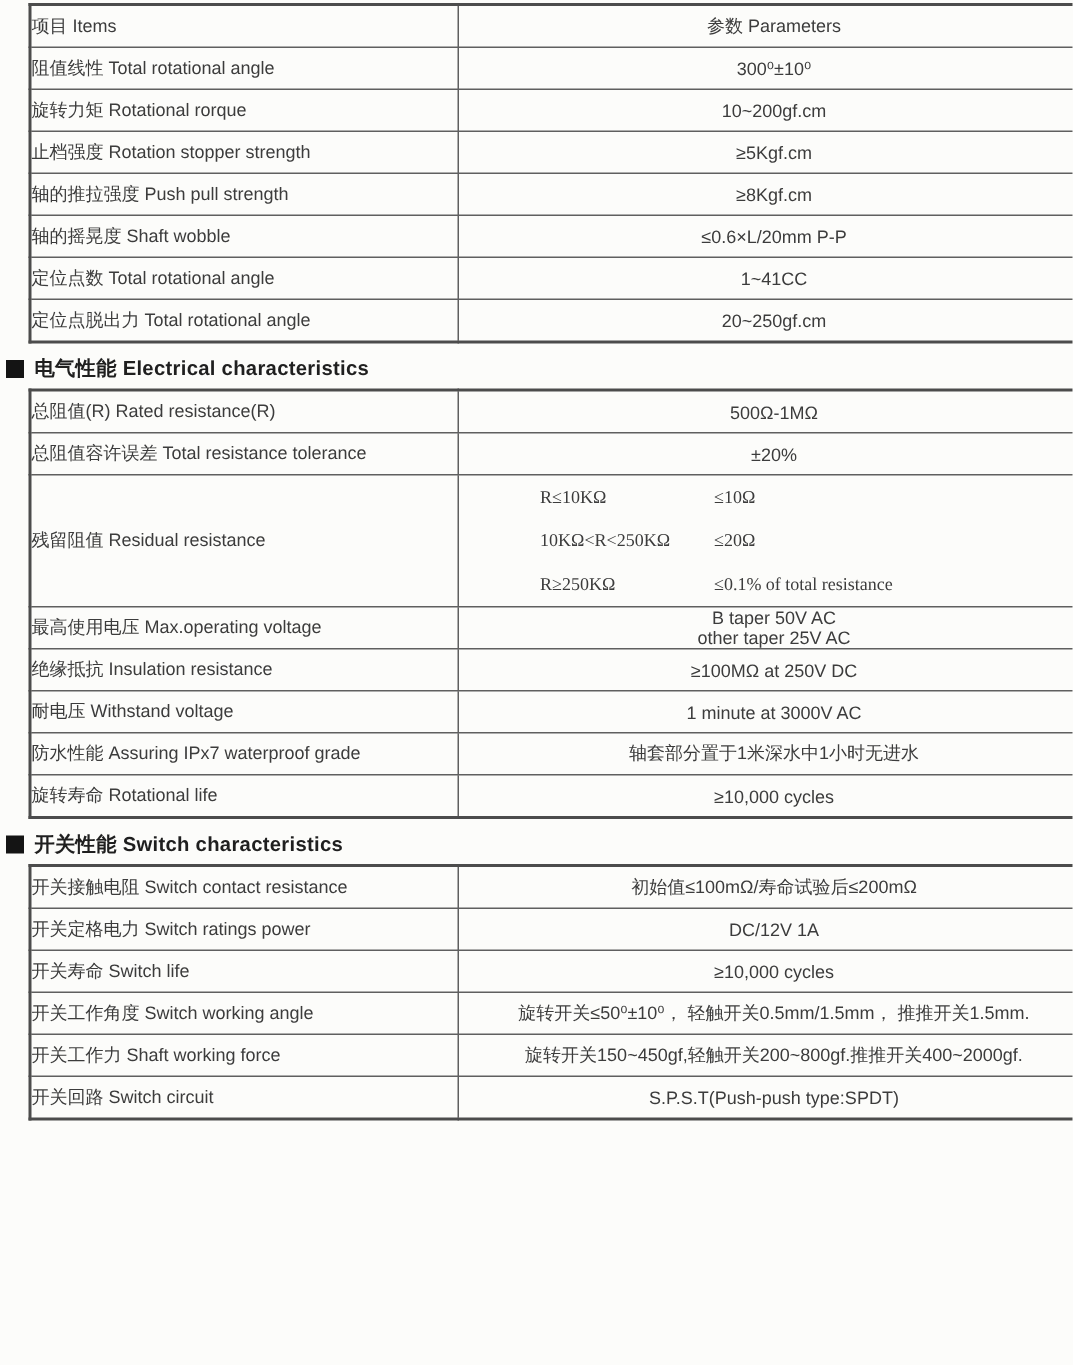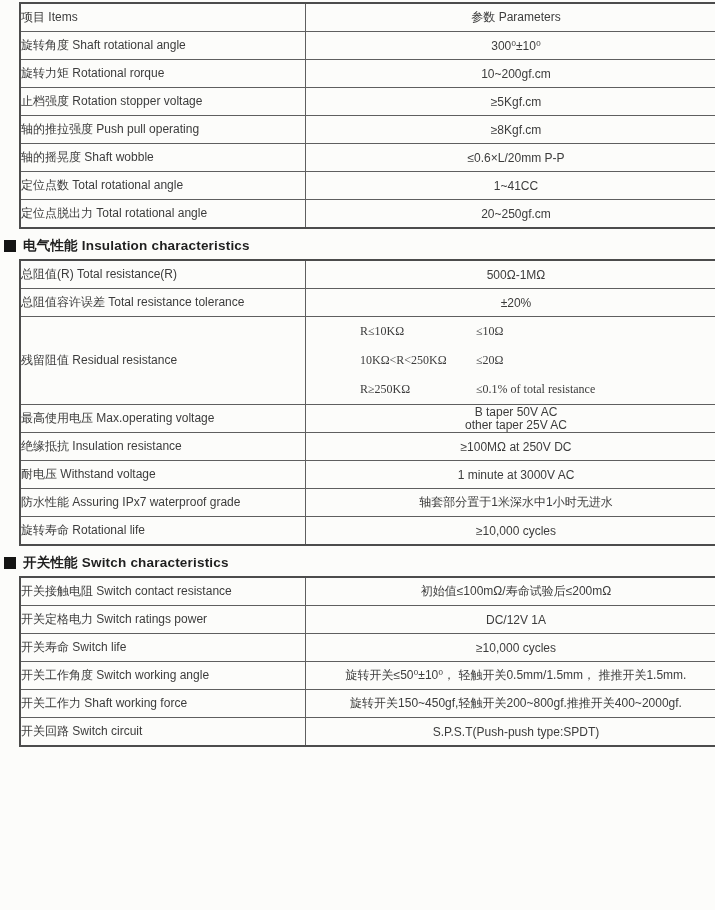--- a/index.html
+++ b/index.html
@@ -81,33 +81,33 @@
 <div class="page">
 
   <div class="section">
     <table class="spec">
       <tbody>
         <tr>
           <td class="lbl">项目 Items</td>
           <td class="val">参数 Parameters</td>
         </tr>
         <tr>
-          <td class="lbl">旋转角度 Shaft rotational angle</td>
+          <td class="lbl">阻值线性 Total rotational angle</td>
           <td class="val">300⁰±10⁰</td>
         </tr>
         <tr>
           <td class="lbl">旋转力矩 Rotational rorque</td>
           <td class="val">10~200gf.cm</td>
         </tr>
         <tr>
-          <td class="lbl">止档强度 Rotation stopper voltage</td>
+          <td class="lbl">止档强度 Rotation stopper strength</td>
           <td class="val">≥5Kgf.cm</td>
         </tr>
         <tr>
-          <td class="lbl">轴的推拉强度 Push pull operating</td>
+          <td class="lbl">轴的推拉强度 Push pull strength</td>
           <td class="val">≥8Kgf.cm</td>
         </tr>
         <tr>
           <td class="lbl">轴的摇晃度 Shaft wobble</td>
           <td class="val">≤0.6×L/20mm P-P</td>
         </tr>
         <tr>
           <td class="lbl">定位点数 Total rotational angle</td>
           <td class="val">1~41CC</td>
         </tr>
@@ -115,26 +115,26 @@
           <td class="lbl">定位点脱出力 Total rotational angle</td>
           <td class="val">20~250gf.cm</td>
         </tr>
       </tbody>
     </table>
   </div>
 
   <div class="section">
     <div class="section-title">
       <span class="sq"></span>
-      <span>电气性能 Insulation characteristics</span>
+      <span>电气性能 Electrical characteristics</span>
     </div>
     <table class="spec">
       <tbody>
         <tr>
-          <td class="lbl">总阻值(R) Total resistance(R)</td>
+          <td class="lbl">总阻值(R) Rated resistance(R)</td>
           <td class="val">500Ω-1MΩ</td>
         </tr>
         <tr>
           <td class="lbl">总阻值容许误差 Total resistance tolerance</td>
           <td class="val">±20%</td>
         </tr>
         <tr>
           <td class="lbl">残留阻值 Residual resistance</td>
           <td class="val multi">
             <div class="subrow">

